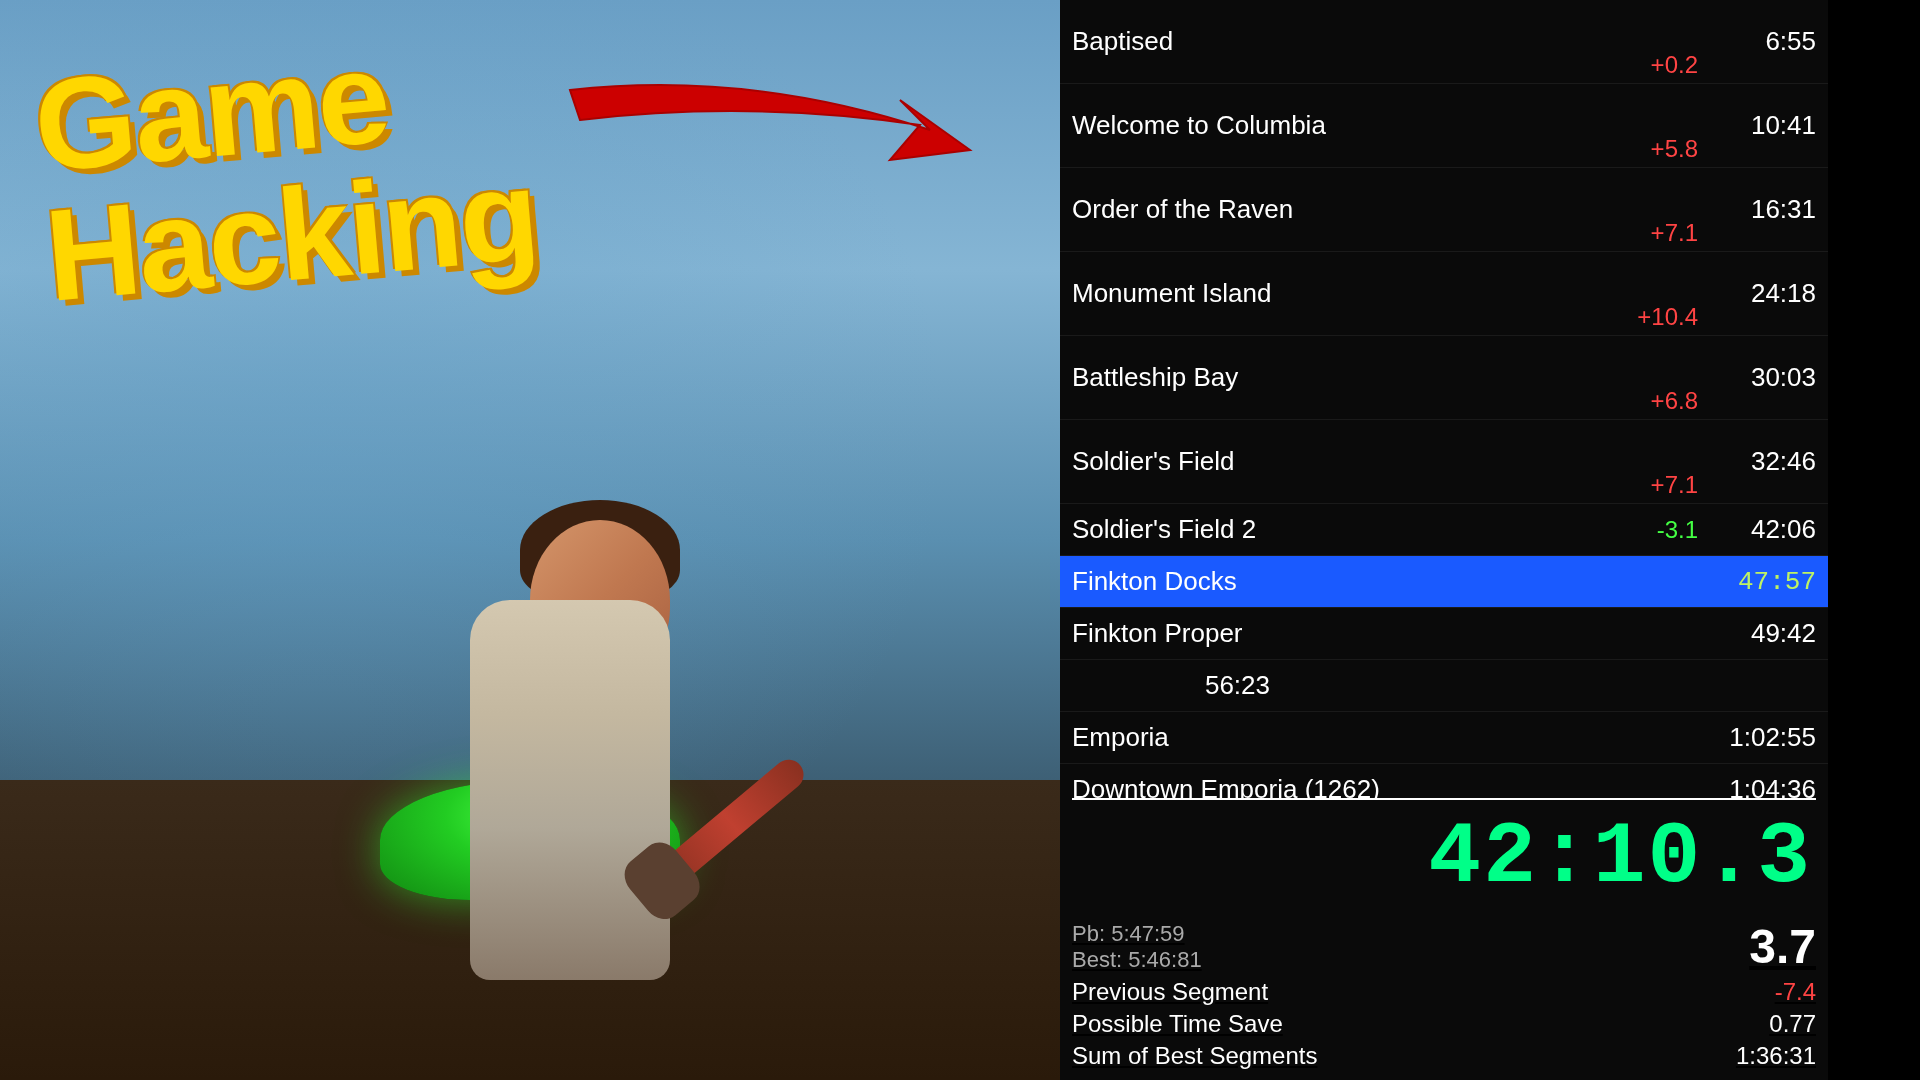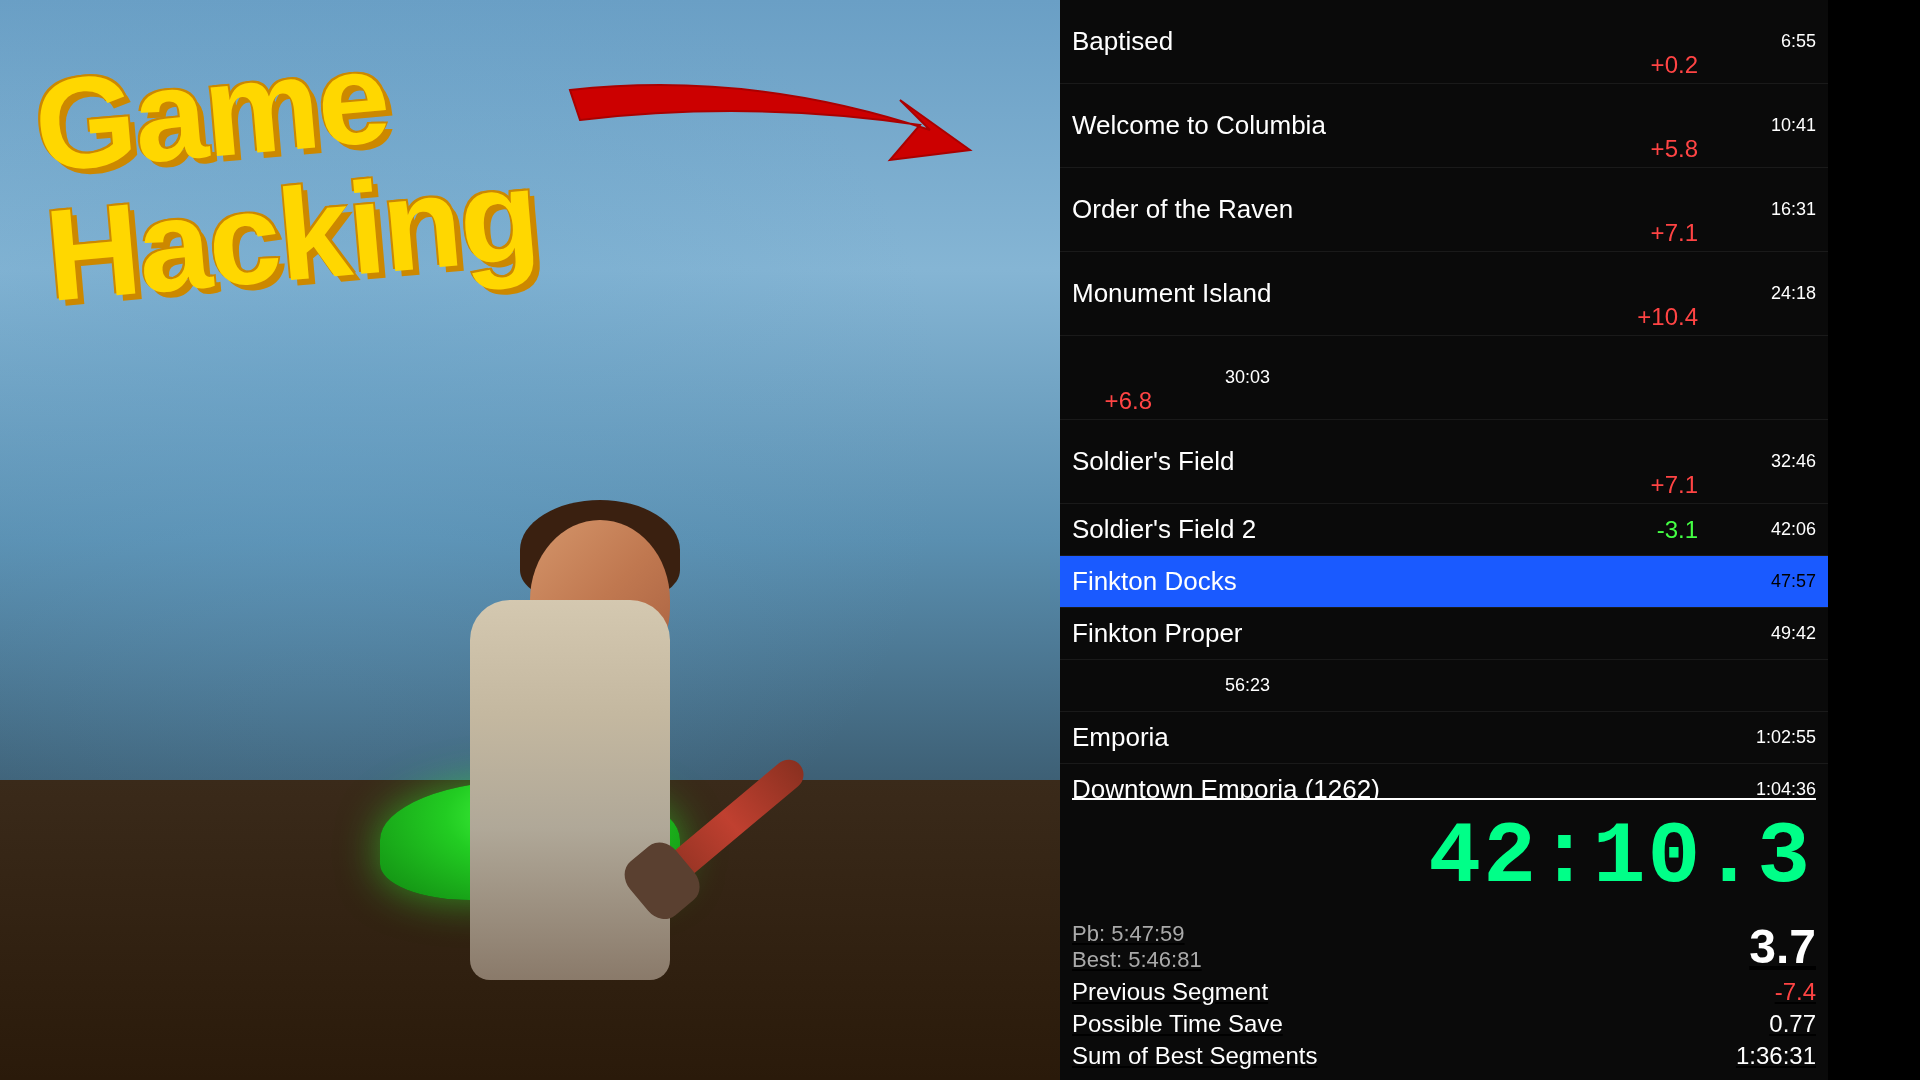--- a/index.html
+++ b/index.html
@@ -194,26 +194,27 @@
       margin-right: 8px;
     }
 
     .split-diff.red { color: #ff4444; margin-top: 47px; }
     .split-diff.green { color: #44ff44; }
 
     .split-time {
       width: 110px;
       text-align: right;
       color: #ffffff;
-      font-size: 18px;
+      font-size: 26px;
       font-family: Arial, sans-serif;
     }
 
     .split-item.active .split-time {
-      color: #000000;
+      color: #bef264;
+      font-family: Liberation Mono, monospace;
     }
 
     
     .separator {
       height: 2px;
       background: #ffffff;
       margin: 0 12px;
     }
 
     
@@ -328,20 +329,21 @@
         <span class="split-name">Order of the Raven</span>
         <span class="split-diff red">+7.1</span>
         <span class="split-time">16:31</span>
       </div>
       <div class="split-item">
         <span class="split-name">Monument Island</span>
         <span class="split-diff red">+10.4</span>
         <span class="split-time">24:18</span>
       </div>
       <div class="split-item">
+        <span class="split-name">Battleship Bay</span>
         <span class="split-diff red">+6.8</span>
         <span class="split-time">30:03</span>
       </div>
       <div class="split-item">
         <span class="split-name">Soldier's Field</span>
         <span class="split-diff red">+7.1</span>
         <span class="split-time">32:46</span>
       </div>
       <div class="split-item">
         <span class="split-name">Soldier's Field 2</span>

